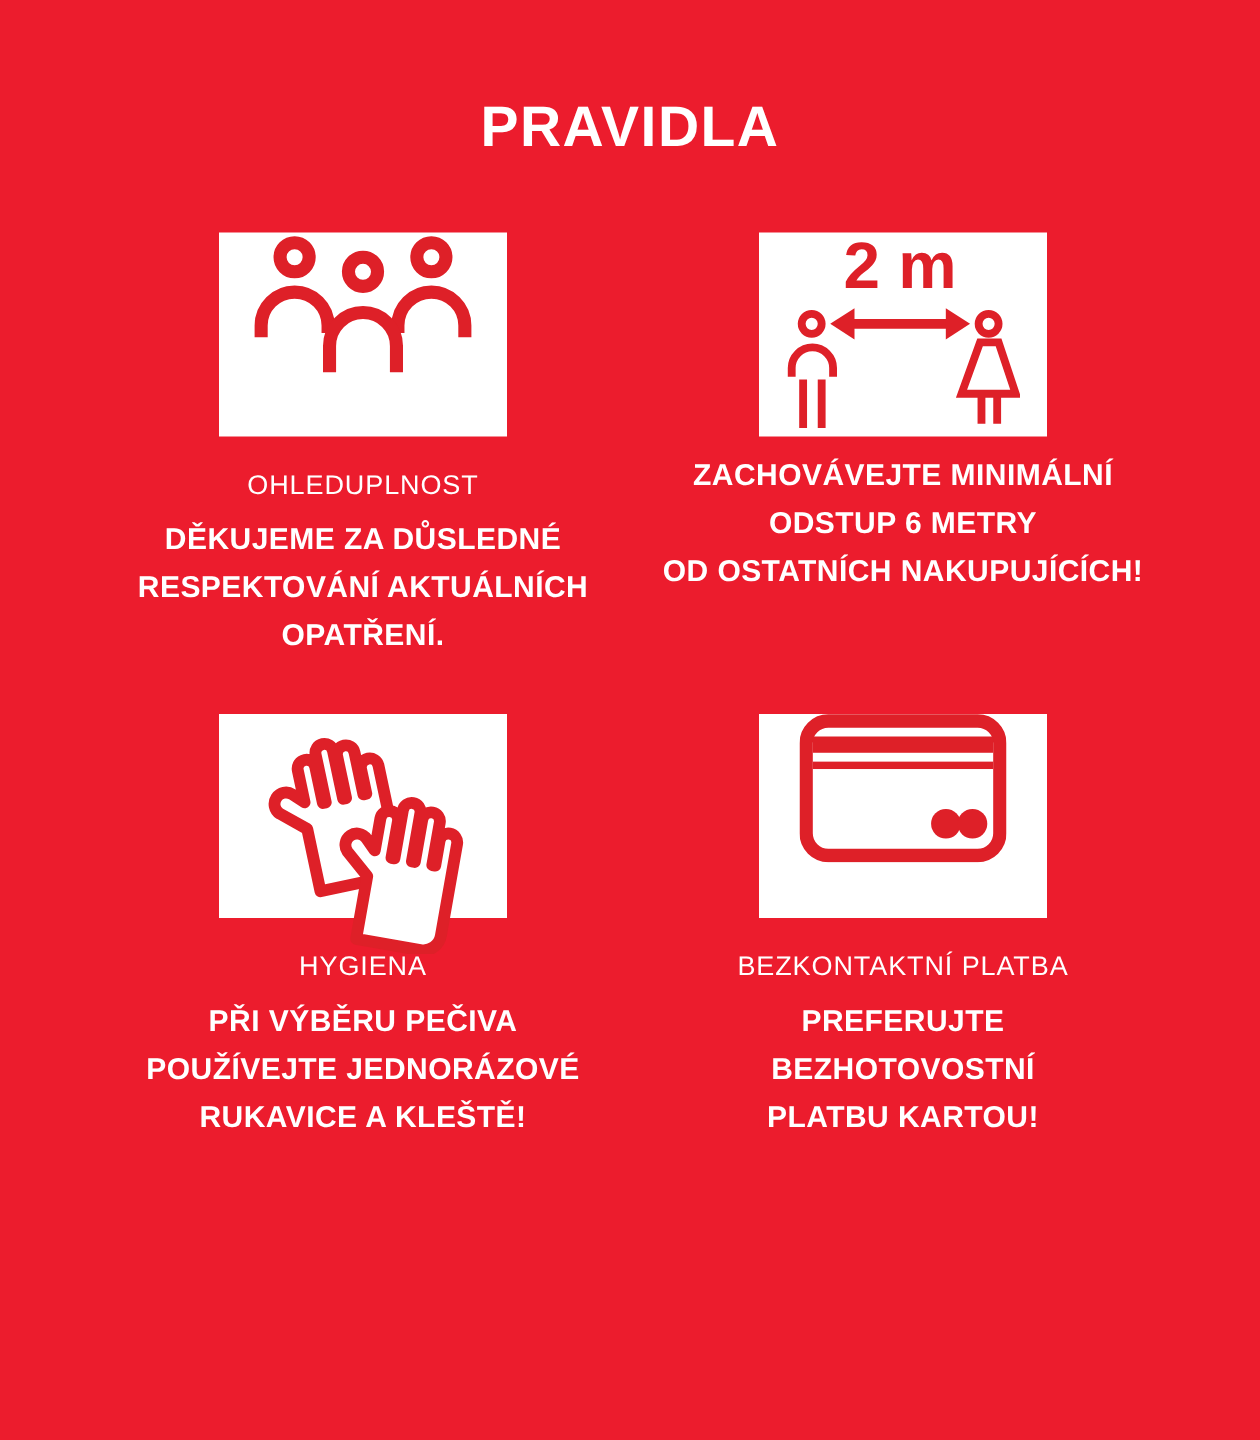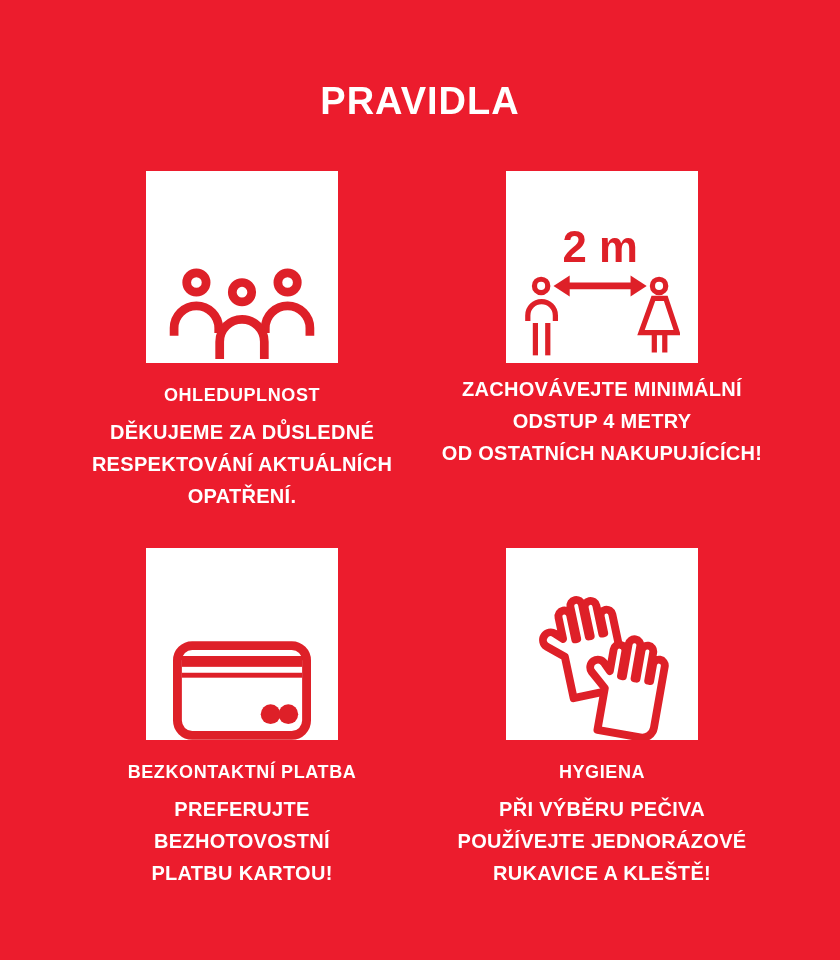--- a/index.html
+++ b/index.html
@@ -11,48 +11,48 @@
   *{box-sizing:border-box;}
   html,body{margin:0;padding:0;}
   body{
     width:840px;height:960px;overflow:hidden;
     background:var(--background);
     color:var(--text-color);
     font-family:"Liberation Sans","DejaVu Sans",sans-serif;
   }
   .poster{width:840px;height:960px;}
   .title{
-    margin:0;padding-top:78px;
+    margin:0;padding-top:62px;
     text-align:center;
     font-size:38px;line-height:47px;
     font-weight:bold;letter-spacing:1px;
   }
   .title span{display:block;}
   .grid{
     display:grid;
     grid-template-columns:360px 360px;
     justify-content:space-between;
     padding:0 62px;
   }
   .cell{
     display:flex;flex-direction:column;align-items:center;
     margin-top:46px;
     text-align:center;
   }
   .cell.row2{margin-top:36px;}
   .tile{
-    width:192px;height:192px;
+    width:192px;height:136px;
     background:var(--card-bg);
-    display:flex;align-items:flex-end;justify-content:center;
+    display:flex;align-items:flex-start;justify-content:center;
     color:var(--brand-red);
   }
   .heading{
     margin:21px 0 0;
     font-size:18px;line-height:22px;
-    font-weight:bold;letter-spacing:0.6px;
+    font-weight:normal;letter-spacing:0.6px;
   }
   .body{
     margin:10px 0 0;
     font-size:20px;line-height:32px;
     font-weight:bold;letter-spacing:0.3px;
     white-space:pre-line;
   }
   svg{display:block;}
 </style>
 </head>
@@ -100,49 +100,49 @@
           </g>
           <g fill="none" stroke="currentColor" stroke-width="5.5">
             <circle cx="142" cy="64" r="7"></circle>
             <path d="M136 77 L123 113 H161 L149 77 Z"></path>
             <line x1="137" y1="114" x2="137" y2="134"></line>
             <line x1="148" y1="114" x2="148" y2="134"></line>
           </g>
         </svg>
       </div>
       <p class="body">ZACHOVÁVEJTE MINIMÁLNÍ
-ODSTUP 4 METRY
+ODSTUP 6 METRY
 OD OSTATNÍCH NAKUPUJÍCÍCH!</p>
+    </section>
+
+    <section class="cell row2">
+      <div class="tile">
+        <svg viewBox="0 0 150 162" width="148" height="160" aria-hidden="true">
+          <g stroke="currentColor" stroke-width="8" fill="#ffffff" stroke-linejoin="round" stroke-linecap="round">
+            <path transform="translate(10,2) rotate(-12 43 58)" d="M24 115 V72 L8 58 A7.5 7.5 0 0 1 19 47 L26 54 V32 A6 6 0 0 1 38 32 V57 L40 57 V24 A6 6 0 0 1 52 24 V57 L54 57 V28 A6 6 0 0 1 66 28 V57 L68 57 V40 A6 6 0 0 1 80 40 V103 A12 12 0 0 1 68 115 Z"></path>
+            <path transform="translate(56,41) rotate(10 43 58)" d="M24 115 V72 L8 58 A7.5 7.5 0 0 1 19 47 L26 54 V32 A6 6 0 0 1 38 32 V57 L40 57 V24 A6 6 0 0 1 52 24 V57 L54 57 V28 A6 6 0 0 1 66 28 V57 L68 57 V40 A6 6 0 0 1 80 40 V103 A12 12 0 0 1 68 115 Z"></path>
+          </g>
+        </svg>
+      </div>
+      <h2 class="heading">HYGIENA</h2>
+      <p class="body">PŘI VÝBĚRU PEČIVA
+POUŽÍVEJTE JEDNORÁZOVÉ
+RUKAVICE A KLEŠTĚ!</p>
     </section>
 
     <section class="cell row2">
       <div class="tile">
         <svg viewBox="0 0 140 100" width="138" height="99" aria-hidden="true">
           <rect x="4.5" y="4.5" width="131" height="91" rx="15" fill="none" stroke="currentColor" stroke-width="9"></rect>
           <rect x="9" y="15" width="122" height="11" fill="currentColor"></rect>
           <rect x="9" y="32" width="122" height="5" fill="currentColor"></rect>
           <circle cx="99" cy="74" r="10" fill="currentColor"></circle>
           <circle cx="117" cy="74" r="10" fill="currentColor"></circle>
         </svg>
       </div>
       <h2 class="heading">BEZKONTAKTNÍ PLATBA</h2>
       <p class="body">PREFERUJTE
 BEZHOTOVOSTNÍ
 PLATBU KARTOU!</p>
     </section>
 
-    <section class="cell row2">
-      <div class="tile">
-        <svg viewBox="0 0 150 162" width="148" height="160" aria-hidden="true">
-          <g stroke="currentColor" stroke-width="8" fill="#ffffff" stroke-linejoin="round" stroke-linecap="round">
-            <path transform="translate(10,2) rotate(-12 43 58)" d="M24 115 V72 L8 58 A7.5 7.5 0 0 1 19 47 L26 54 V32 A6 6 0 0 1 38 32 V57 L40 57 V24 A6 6 0 0 1 52 24 V57 L54 57 V28 A6 6 0 0 1 66 28 V57 L68 57 V40 A6 6 0 0 1 80 40 V103 A12 12 0 0 1 68 115 Z"></path>
-            <path transform="translate(56,41) rotate(10 43 58)" d="M24 115 V72 L8 58 A7.5 7.5 0 0 1 19 47 L26 54 V32 A6 6 0 0 1 38 32 V57 L40 57 V24 A6 6 0 0 1 52 24 V57 L54 57 V28 A6 6 0 0 1 66 28 V57 L68 57 V40 A6 6 0 0 1 80 40 V103 A12 12 0 0 1 68 115 Z"></path>
-          </g>
-        </svg>
-      </div>
-      <h2 class="heading">HYGIENA</h2>
-      <p class="body">PŘI VÝBĚRU PEČIVA
-POUŽÍVEJTE JEDNORÁZOVÉ
-RUKAVICE A KLEŠTĚ!</p>
-    </section>
-
   </div>
 </div>
 
 </body></html>

